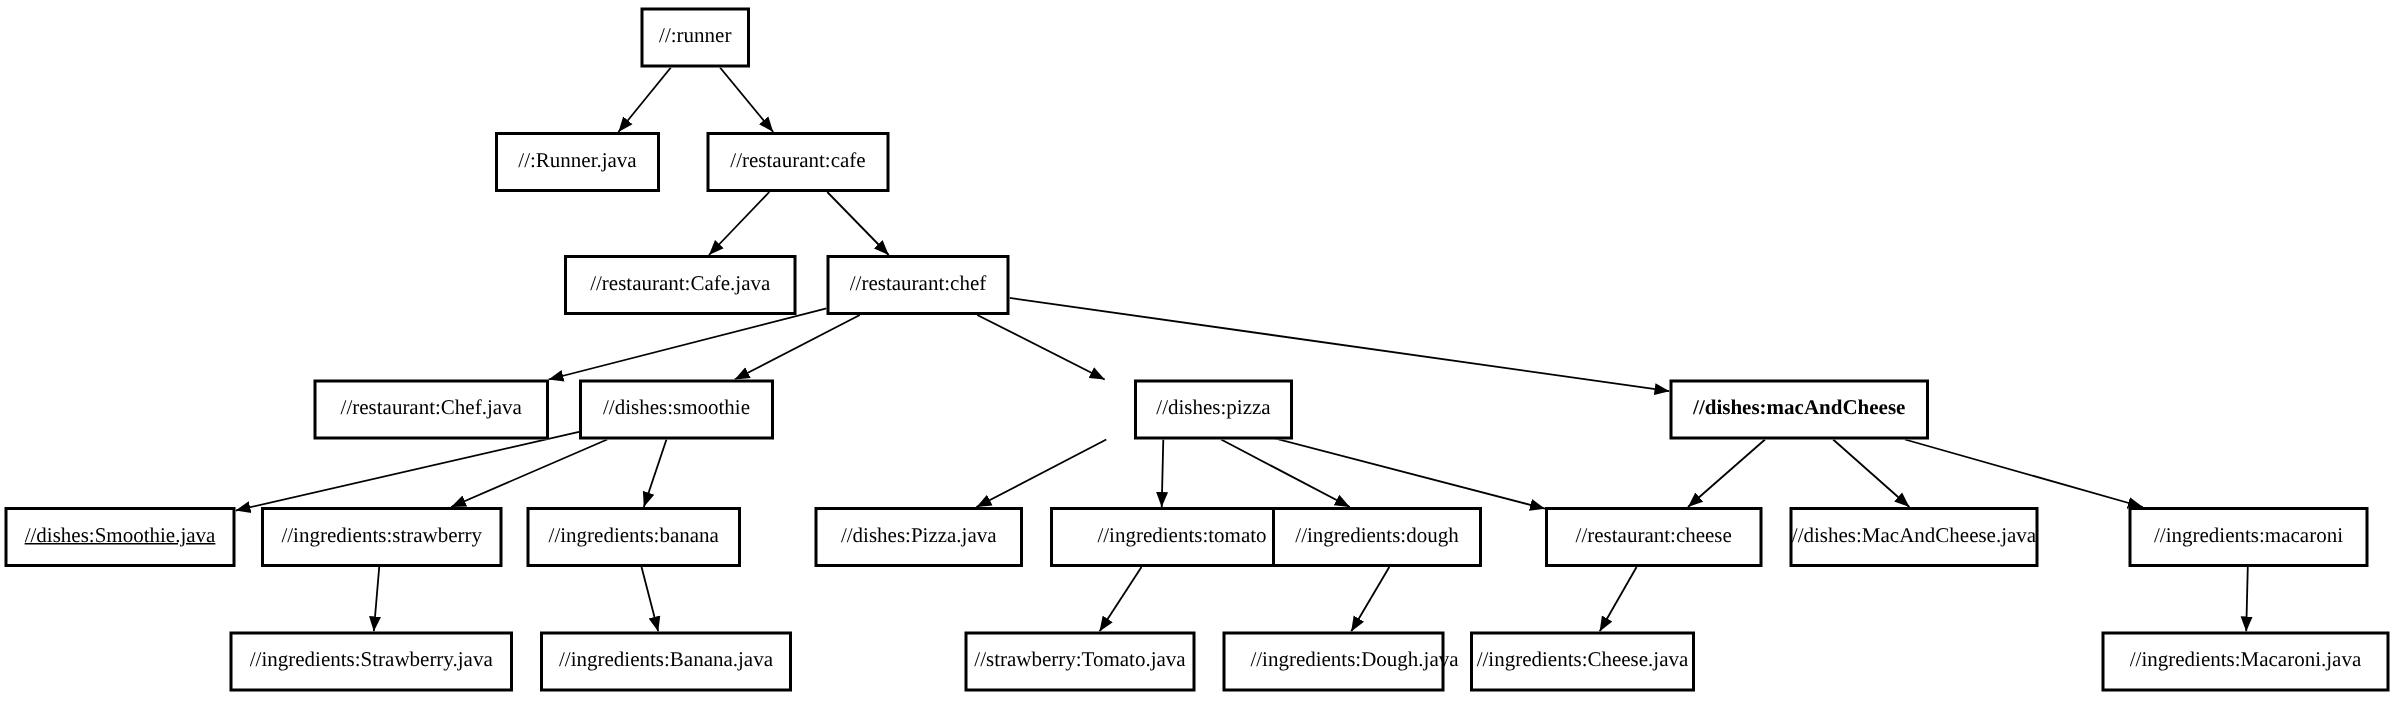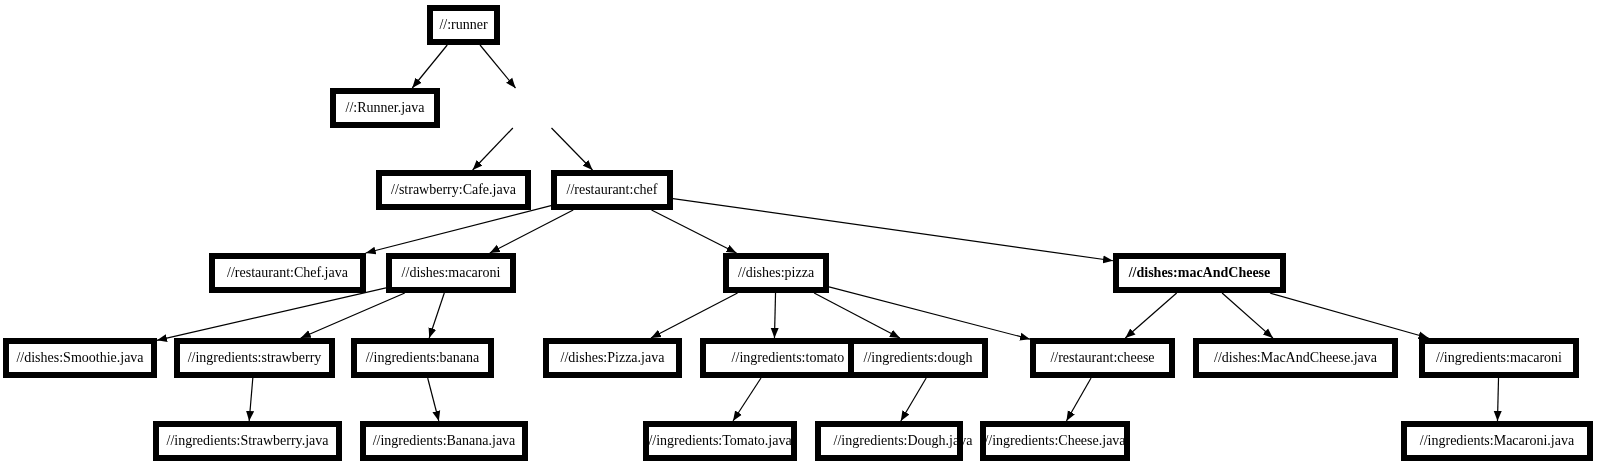--- a/index.html
+++ b/index.html
@@ -14,21 +14,21 @@
   }
   #edge-layer {
     position: absolute;
     left: 0; top: 0;
     width: 1600px; height: 468px;
   }
   .node {
     position: absolute;
     box-sizing: border-box;
     background: #ffffff;
-    border: 6px solid #000000;
+    border: 2px solid #000000;
     color: #000000;
     font-size: 14px;
     display: flex;
     align-items: center;
     justify-content: center;
     white-space: nowrap;
     overflow: visible;
   }
 </style>
 </head>
@@ -62,34 +62,35 @@
       <line x1="1222.0882352941176" y1="293" x2="1272.9117647058824" y2="338" stroke="#000000" stroke-width="1.2" marker-end="url(#arrowhead)"></line>
       <line x1="1269.9705882352941" y1="293" x2="1428.5294117647059" y2="338" stroke="#000000" stroke-width="1.2" marker-end="url(#arrowhead)"></line>
       <line x1="760.9879518072289" y1="378" x2="733.0120481927711" y2="421" stroke="#000000" stroke-width="1.2" marker-end="url(#arrowhead)"></line>
       <line x1="926.1927710843373" y1="378" x2="900.8072289156627" y2="421" stroke="#000000" stroke-width="1.2" marker-end="url(#arrowhead)"></line>
       <line x1="1091.05421686747" y1="378" x2="1066.44578313253" y2="421" stroke="#000000" stroke-width="1.2" marker-end="url(#arrowhead)"></line>
       <line x1="1498.5180722891566" y1="378" x2="1497.4819277108434" y2="421" stroke="#000000" stroke-width="1.2" marker-end="url(#arrowhead)"></line>
     </svg>
 
   <div class="node" style="left: 427px; top: 5px; width: 73px; height: 40px;">//:runner</div>
   <div class="node" style="left: 330px; top: 88px; width: 110px; height: 40px;">//:Runner.java</div>
-  <div class="node" style="left: 376px; top: 170px; width: 155px; height: 40px;">//strawberry:Cafe.java</div>
+  <div class="node" style="left: 471px; top: 88px; width: 122px; height: 40px;">//restaurant:cafe</div>
+  <div class="node" style="left: 376px; top: 170px; width: 155px; height: 40px;">//restaurant:Cafe.java</div>
   <div class="node" style="left: 551px; top: 170px; width: 122px; height: 40px;">//restaurant:chef</div>
   <div class="node" style="left: 209px; top: 253px; width: 157px; height: 40px;">//restaurant:Chef.java</div>
-  <div class="node" style="left: 386px; top: 253px; width: 130px; height: 40px;">//dishes:macaroni</div>
-  <div class="node" style="left: 723px; top: 253px; width: 106px; height: 40px;">//dishes:pizza</div>
+  <div class="node" style="left: 386px; top: 253px; width: 130px; height: 40px;">//dishes:smoothie</div>
+  <div class="node" style="left: 756px; top: 253px; width: 106px; height: 40px;">//dishes:pizza</div>
   <div class="node" style="left: 1113px; top: 253px; width: 173px; height: 40px; font-weight: bold;">//dishes:macAndCheese</div>
-  <div class="node" style="left: 3px; top: 338px; width: 154px; height: 40px;">//dishes:Smoothie.java</div>
+  <div class="node" style="left: 3px; top: 338px; width: 154px; height: 40px; text-decoration: underline;">//dishes:Smoothie.java</div>
   <div class="node" style="left: 174px; top: 338px; width: 161px; height: 40px;">//ingredients:strawberry</div>
   <div class="node" style="left: 351px; top: 338px; width: 143px; height: 40px;">//ingredients:banana</div>
   <div class="node" style="left: 543px; top: 338px; width: 139px; height: 40px; text-align: right;">//dishes:Pizza.java</div>
   <div class="node" style="left: 700px; top: 338px; width: 176px; height: 40px;">//ingredients:tomato</div>
   <div class="node" style="left: 848px; top: 338px; width: 140px; height: 40px; text-align: center;">//ingredients:dough</div>
   <div class="node" style="left: 1030px; top: 338px; width: 145px; height: 40px;">//restaurant:cheese</div>
-  <div class="node" style="left: 1193px; top: 338px; width: 205px; height: 40px;">//dishes:MacAndCheese.java</div>
+  <div class="node" style="left: 1193px; top: 338px; width: 166px; height: 40px;">//dishes:MacAndCheese.java</div>
   <div class="node" style="left: 1419px; top: 338px; width: 160px; height: 40px;">//ingredients:macaroni</div>
   <div class="node" style="left: 360px; top: 421px; width: 168px; height: 40px;">//ingredients:Banana.java</div>
   <div class="node" style="left: 153px; top: 421px; width: 189px; height: 40px;">//ingredients:Strawberry.java</div>
-  <div class="node" style="left: 643px; top: 421px; width: 154px; height: 40px;">//ingredients:Tomato.java</div>
+  <div class="node" style="left: 643px; top: 421px; width: 154px; height: 40px;">//strawberry:Tomato.java</div>
   <div class="node" style="left: 815px; top: 421px; width: 148px; height: 40px; padding-left: 28px;">//ingredients:Dough.java</div>
   <div class="node" style="left: 980px; top: 421px; width: 150px; height: 40px;">//ingredients:Cheese.java</div>
   <div class="node" style="left: 1401px; top: 421px; width: 192px; height: 40px;">//ingredients:Macaroni.java</div>
 </div>
 
 </body></html>

